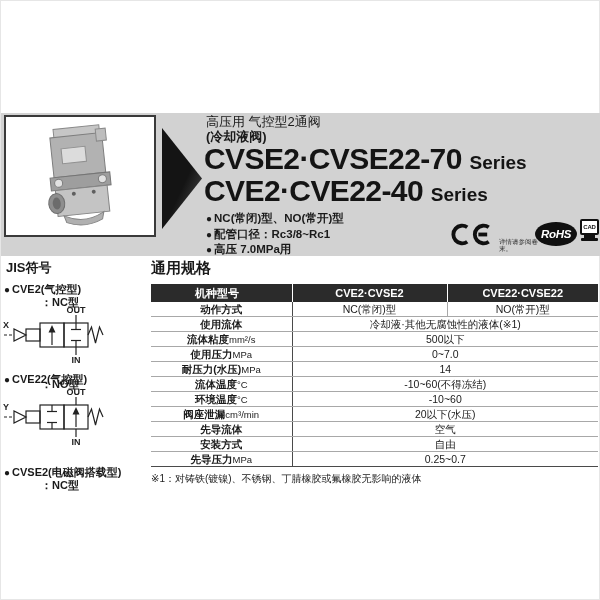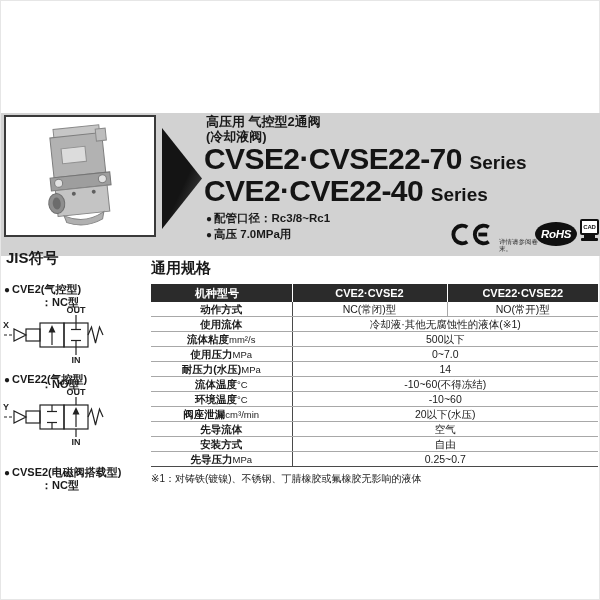--- a/index.html
+++ b/index.html
@@ -16,21 +16,21 @@
   .photo-frame{
     position:absolute;left:3px;top:114px;width:148px;height:118px;
     background:#ffffff;border:2px solid #3a3a3a;
     display:flex;align-items:center;justify-content:center;
   }
   .big-arrow{
     position:absolute;left:161px;top:127px;width:40px;height:101px;
     background:linear-gradient(115deg,#141414 55%,#5a5a5a);
     clip-path:polygon(0 0,100% 50%,0 100%);
   }
-  .cat-line1{position:absolute;left:205px;top:113px;font-size:13px;font-weight:700;line-height:15px;}
+  .cat-line1{position:absolute;left:205px;top:113px;font-size:13px;font-weight:400;line-height:15px;}
   .cat-line2{position:absolute;left:205px;top:128px;font-size:13px;font-weight:800;line-height:15px;}
   .series-title{
     position:absolute;left:203px;white-space:nowrap;
     font-size:30px;font-weight:900;letter-spacing:-0.6px;line-height:32px;color:#141414;
   }
   .t1{top:142px;}
   .t2{top:174px;}
   .series-suffix{font-size:19px;font-weight:800;letter-spacing:0;}
   .bullet-list{position:absolute;left:205px;top:210px;font-size:11.5px;font-weight:600;line-height:14.5px;}
   .bullet-list .b{display:block;white-space:nowrap;}
@@ -47,21 +47,21 @@
   .cad-badge{position:absolute;left:579px;top:218px;width:19px;}
   .cad-screen{
     box-sizing:border-box;width:19px;height:16px;border:2px solid #101010;border-radius:2px;
     background:#fff;color:#101010;font-weight:800;font-size:6px;
     display:flex;align-items:center;justify-content:center;letter-spacing:-0.2px;
   }
   .cad-neck{width:11px;height:3px;background:#101010;margin:0 auto;}
   .cad-base{width:17px;height:3px;background:#101010;margin:0 auto;border-radius:1px;}
 
   
-  .jis-title{position:absolute;left:5px;top:248px;font-size:15px;font-weight:800;}
+  .jis-title{position:absolute;left:5px;top:258px;font-size:13px;font-weight:800;}
   .jis-label{position:absolute;font-size:11px;font-weight:600;white-space:nowrap;}
   .jis-sub{position:absolute;font-size:11px;font-weight:600;white-space:nowrap;}
   .sym{position:absolute;left:1px;}
   .sym svg{display:block;}
   .sym text{font-size:9px;font-weight:700;fill:#222;font-family:"Liberation Sans","DejaVu Sans",sans-serif;}
 
   
   .spec-title{position:absolute;left:150px;top:258px;font-size:15px;font-weight:800;}
   table.specs{
     position:absolute;left:150px;top:283px;width:447px;
@@ -115,20 +115,21 @@
 
   <div class="big-arrow"></div>
 
   <div class="cat-line1">高压用 气控型2通阀</div>
   <div class="cat-line2">(冷却液阀)</div>
 
   <div class="series-title t1"><span>CVSE2·CVSE22-70</span> <span class="series-suffix">Series</span></div>
   <div class="series-title t2"><span>CVE2·CVE22-40</span> <span class="series-suffix">Series</span></div>
 
   <div class="bullet-list">
+    <span class="b"><span class="bullet-glyph">●</span><span>NC(常闭)型、NO(常开)型</span></span>
     <span class="b"><span class="bullet-glyph">●</span><span>配管口径：Rc3/8~Rc1</span></span>
     <span class="b"><span class="bullet-glyph">●</span><span>高压 7.0MPa用</span></span>
   </div>
 
   <div class="ce-wrap" aria-label="CE">
     <svg width="46" height="29" viewBox="0 0 60 30">
       <path d="M22.5 5.6 A11.5 11.5 0 1 0 22.5 24.4" fill="none" stroke="#101010" stroke-width="5"></path>
       <path d="M50.5 5.6 A11.5 11.5 0 1 0 50.5 24.4" fill="none" stroke="#101010" stroke-width="5"></path>
       <line x1="37" y1="15" x2="48.5" y2="15" stroke="#101010" stroke-width="5"></line>
     </svg>

